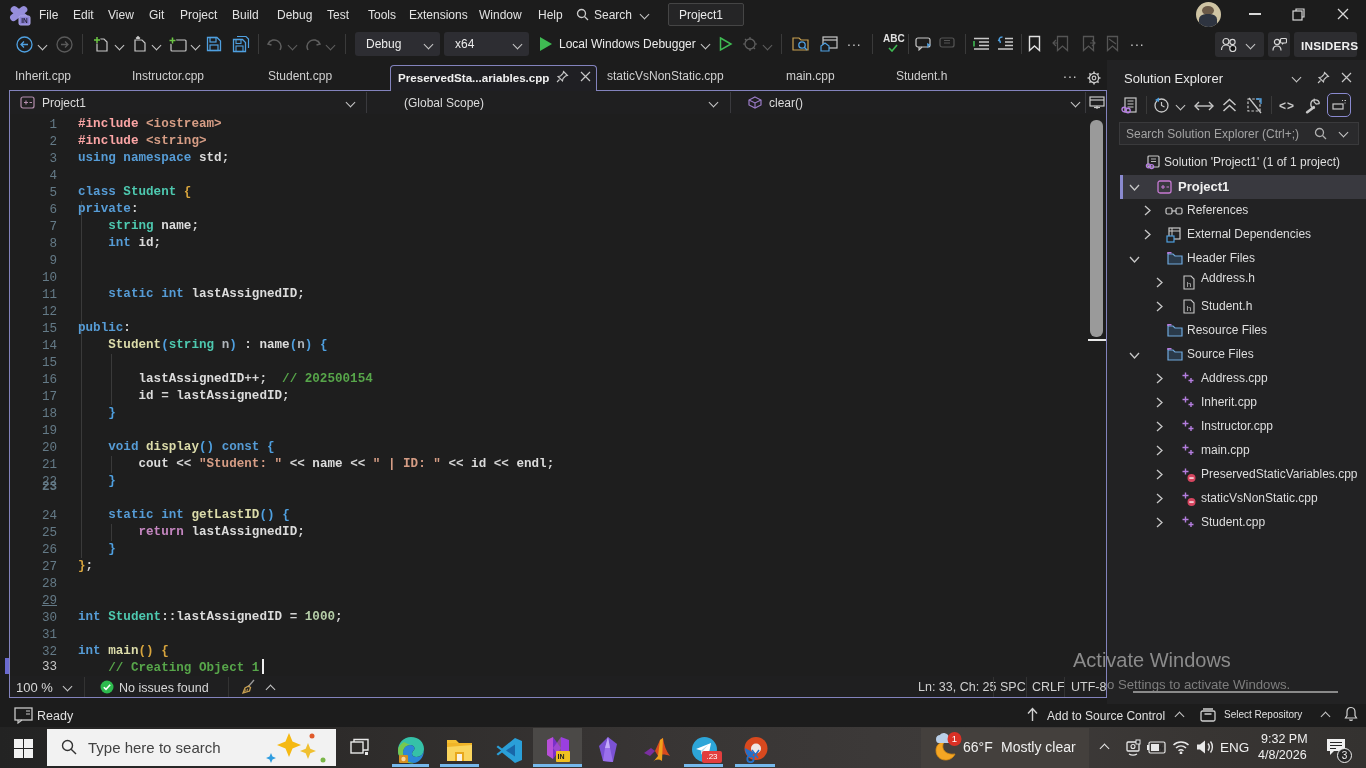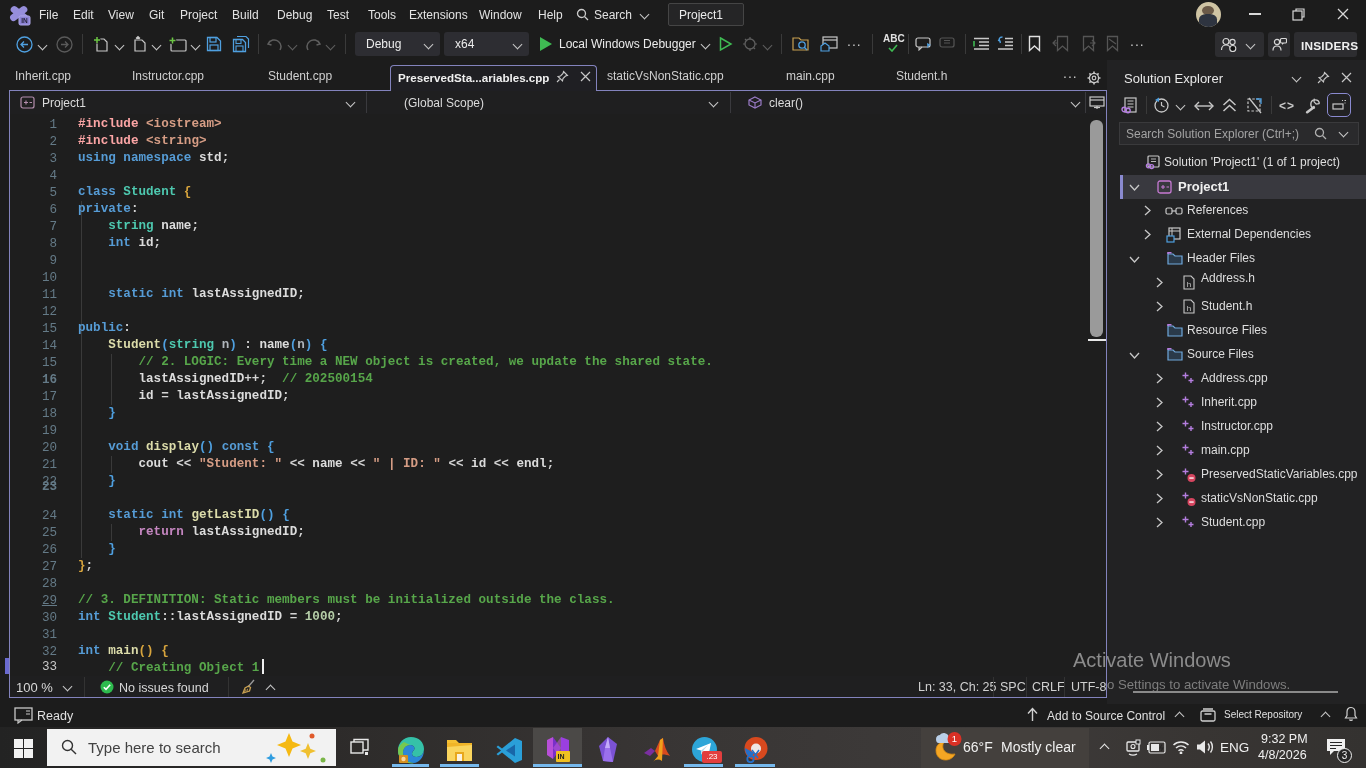--- a/index.html
+++ b/index.html
@@ -291,22 +291,21 @@
 <div class="ln" style="top:254px;">9</div>
 <div class="ln" style="top:271px;">10</div>
 <div class="ln" style="top:288px;">11</div>
 <div class="cl" style="top:287px;">    <span class="k">static</span> <span class="k">int</span> lastAssignedID<span class="p">;</span></div>
 <div class="ln" style="top:305px;">12</div>
 <div class="ln" style="top:322px;">15</div>
 <div class="cl" style="top:321px;"><span class="k">public</span><span class="p">:</span></div>
 <div class="ln" style="top:339px;">14</div>
 <div class="cl" style="top:338px;">    <span class="f">Student</span><span class="b">(</span><span class="t">string</span> <span class="pr">n</span><span class="b">)</span> <span class="p">:</span> name<span class="b">(</span><span class="pr">n</span><span class="b">)</span> <span class="b">{</span></div>
 <div class="ln" style="top:356px;">15</div>
-<div class="cl" style="top:355px;">        <span class="c">// 2. LOGIC: Every time a NEW object is created, we update the shared state.</span></div>
-<div class="ln" style="top:373px;font-weight:bold;">16</div>
+<div class="ln" style="top:373px;">16</div>
 <div class="cl" style="top:372px;">        lastAssignedID<span class="p">++;</span>  <span class="c">// 202500154</span></div>
 <div class="ln" style="top:390px;">17</div>
 <div class="cl" style="top:389px;">        id <span class="p">=</span> lastAssignedID<span class="p">;</span></div>
 <div class="ln" style="top:407px;">18</div>
 <div class="cl" style="top:406px;">    <span class="b">}</span></div>
 <div class="ln" style="top:424px;">19</div>
 <div class="ln" style="top:441px;">20</div>
 <div class="cl" style="top:440px;">    <span class="k">void</span> <span class="f">display</span><span class="b">()</span> <span class="k">const</span> <span class="b">{</span></div>
 <div class="ln" style="top:458px;">21</div>
 <div class="cl" style="top:457px;">        cout <span class="p">&lt;&lt;</span> <span class="s">"Student: "</span> <span class="p">&lt;&lt;</span> name <span class="p">&lt;&lt;</span> <span class="s">" | ID: "</span> <span class="p">&lt;&lt;</span> id <span class="p">&lt;&lt;</span> endl<span class="p">;</span></div>
@@ -316,21 +315,20 @@
 <div class="ln" style="top:509px;">24</div>
 <div class="cl" style="top:508px;">    <span class="k">static</span> <span class="k">int</span> <span class="f">getLastID</span><span class="b">()</span> <span class="b">{</span></div>
 <div class="ln" style="top:526px;">25</div>
 <div class="cl" style="top:525px;">        <span class="m">return</span> lastAssignedID<span class="p">;</span></div>
 <div class="ln" style="top:543px;">26</div>
 <div class="cl" style="top:542px;">    <span class="b">}</span></div>
 <div class="ln" style="top:560px;padding-left:16px;">27</div>
 <div class="cl" style="top:559px;"><span class="g">}</span><span class="p">;</span></div>
 <div class="ln" style="top:577px;padding-left:16px;">28</div>
 <div class="ln" style="top:594px;text-decoration:underline;">29</div>
-<div class="cl" style="top:593px;"><span class="c">// 3. DEFINITION: Static members must be initialized outside the class.</span></div>
 <div class="ln" style="top:611px;">30</div>
 <div class="cl" style="top:610px;"><span class="k">int</span> <span class="t">Student</span><span class="p">::</span>lastAssignedID <span class="p">=</span> <span class="n">1000</span><span class="p">;</span></div>
 <div class="ln" style="top:628px;">31</div>
 <div class="ln" style="top:645px;">32</div>
 <div class="cl" style="top:644px;"><span class="k">int</span> <span class="f">main</span><span class="g">()</span> <span class="g">{</span></div>
 <div class="ln" style="top:660px;color:#c8c8c8;">33</div>
 <div class="cl" style="top:661px;">    <span class="c">// Creating Object 1</span></div>
 <div class="abs" style="left:81px;top:201px;width:1px;height:357px;background:#3a3a3a;"></div>
 <div class="abs" style="left:111px;top:354px;width:1px;height:51px;background:#3a3a3a;"></div>
 <div class="abs" style="left:111px;top:456px;width:1px;height:17px;background:#3a3a3a;"></div>

